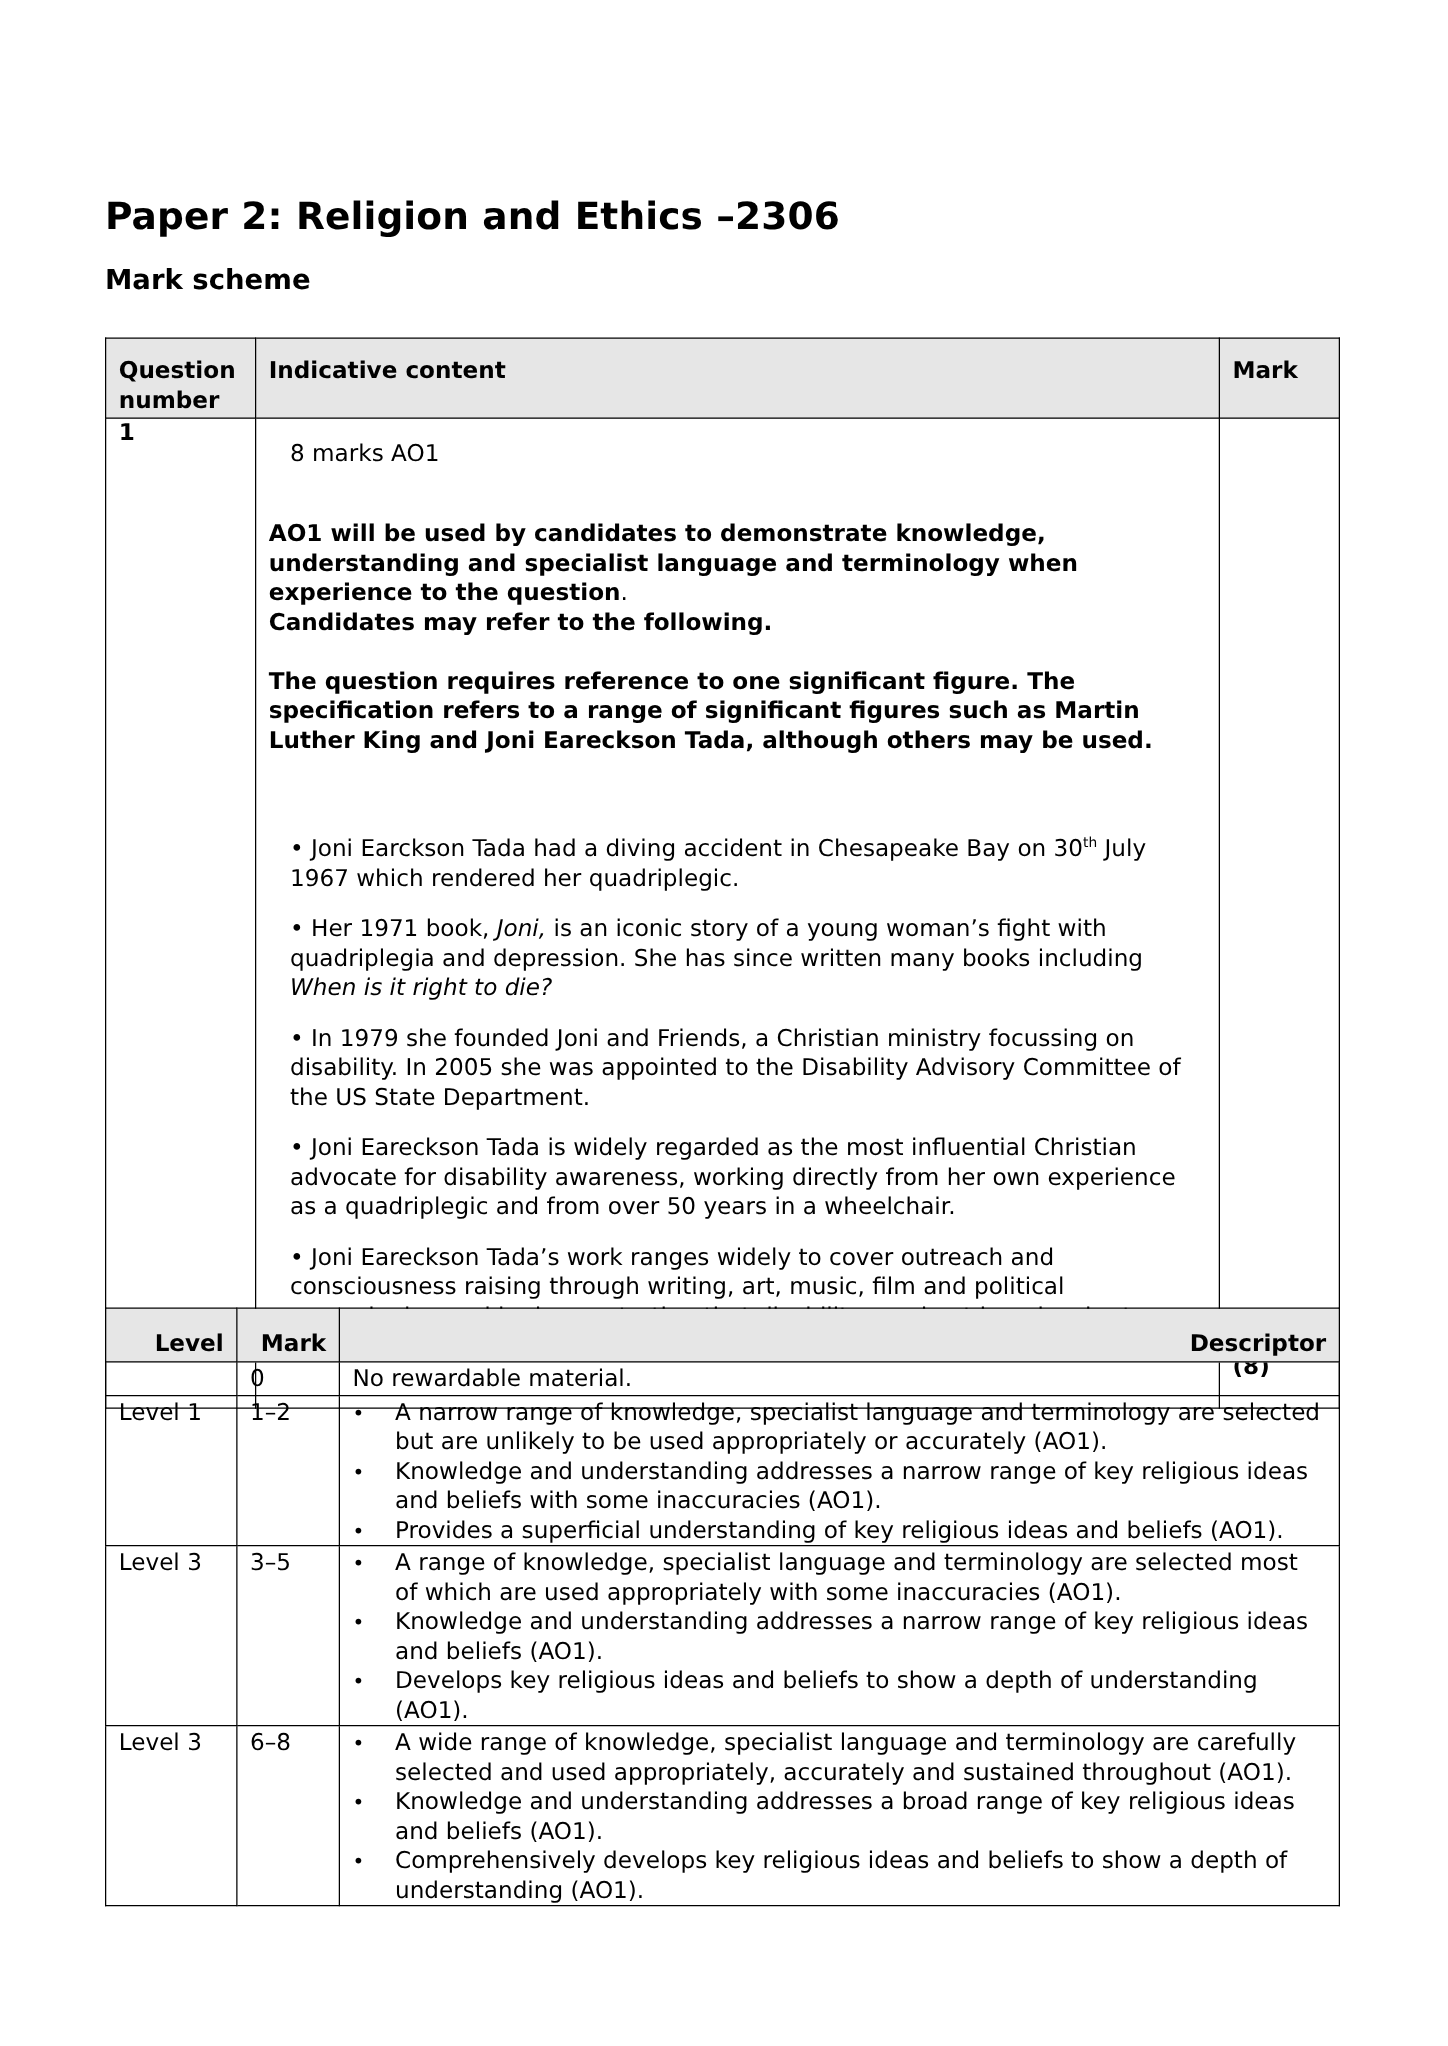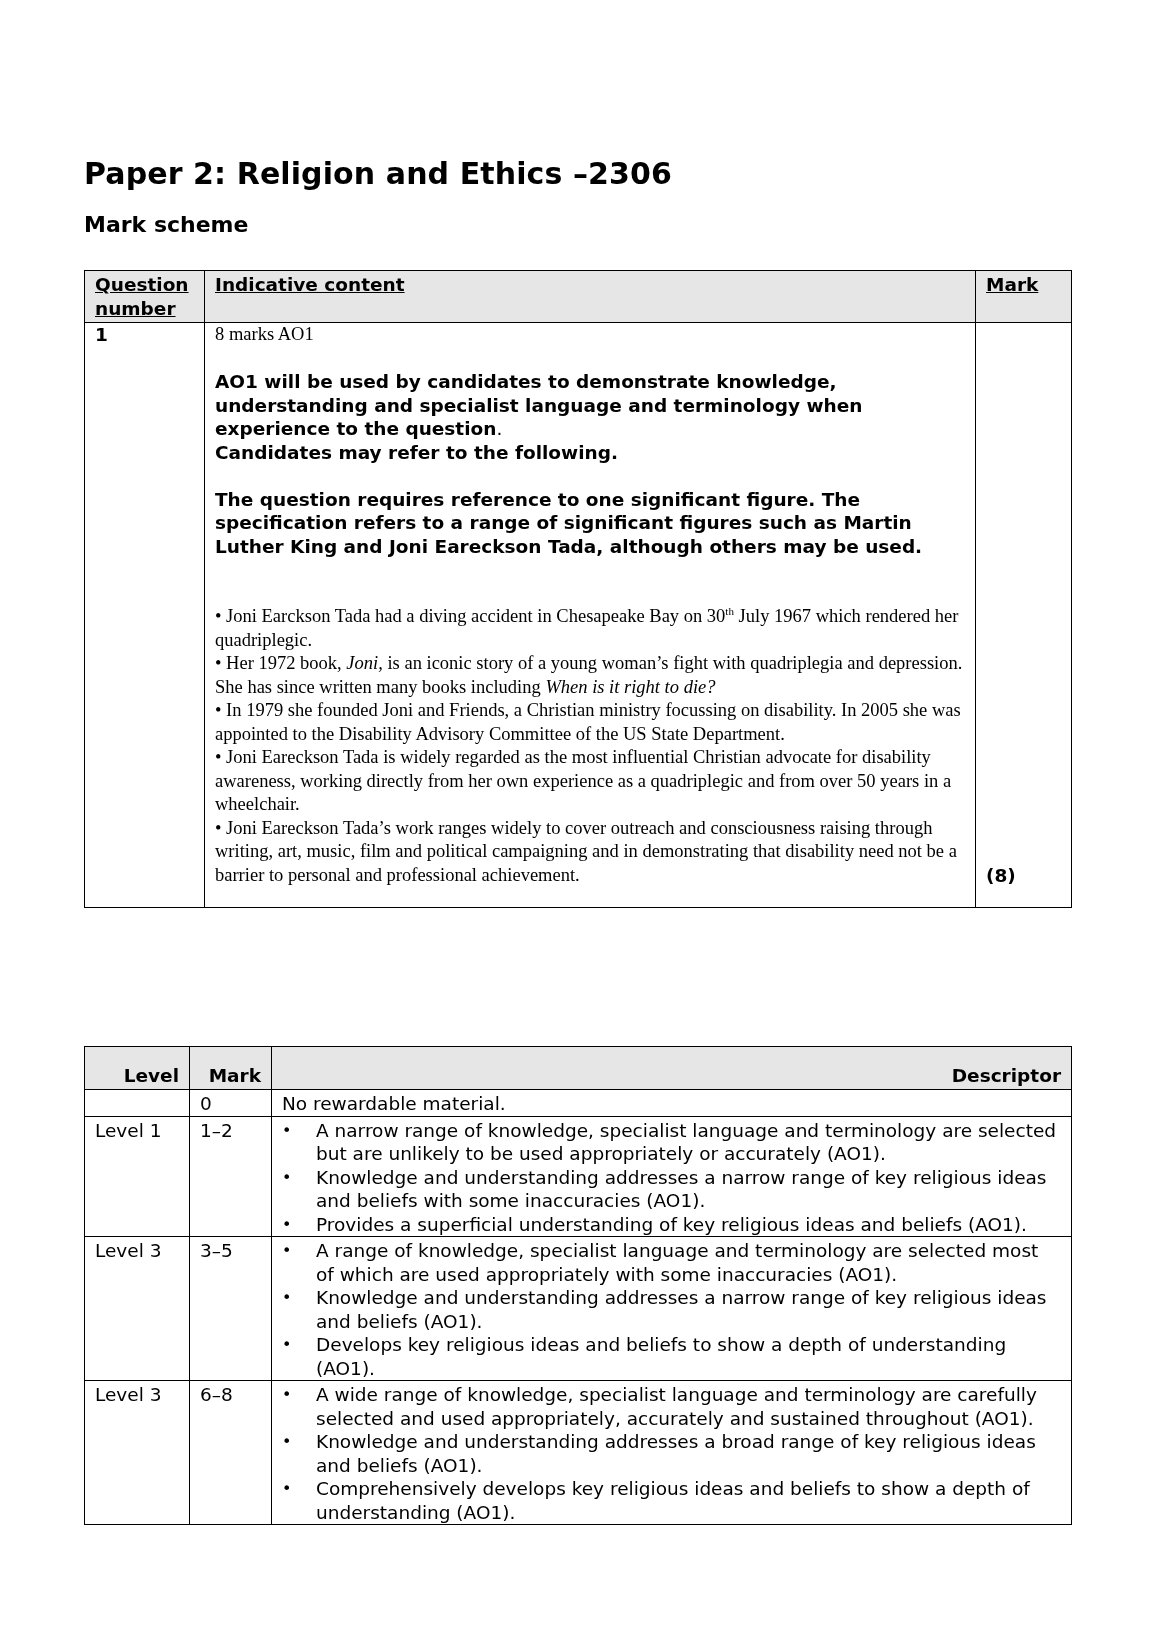--- a/index.html
+++ b/index.html
@@ -10,28 +10,28 @@
   .h1 { position: absolute; left: 84px; top: 156px; font-size: 30px; font-weight: bold; letter-spacing: 0.1px; }
   .h2 { position: absolute; left: 84px; top: 212px; font-size: 22px; font-weight: bold; text-align: right; }
 
   table { border-collapse: collapse; position: absolute; left: 84px; width: 988px; table-layout: fixed; }
   td, th { border: 1px solid #000; vertical-align: top; text-align: left; padding: 0 10px; font-size: 18.5px; line-height: 23.5px; }
   th { background: #e6e6e6; font-weight: bold; }
 
   #q-table { top: 270px; }
   #q-table col.c1 { width: 120px; }
   #q-table col.c3 { width: 96px; }
-  #q-table th { padding-top: 2px; padding-bottom: 0; height: 49px; text-decoration: underline; }
+  #q-table th { padding-top: 14px; padding-bottom: 0; height: 49px; }
   #q-table td.qnum { font-weight: bold; }
   #q-table td.content { padding-bottom: 20px; }
   #q-table td.mark { vertical-align: bottom; font-weight: bold; padding-bottom: 20px; }
   .bold-p { font-weight: bold; margin: 0; }
   .gap { height: 23.5px; }
   .gap2 { height: 47px; }
-  .bul { margin: 0; font-family: Liberation Serif, serif; }
+  .bul { margin: 17px; }
   .bul i { font-style: italic; }
   sup { font-size: 11px; line-height: 0; vertical-align: super; text-align: right; }
 
   #l-table { top: 1046px; }
   #l-table col.c1 { width: 105px; }
   #l-table col.c2 { width: 82px; }
   #l-table th { height: 26px; padding-top: 16px; line-height: 25px; text-align: right; }
   #l-table td { line-height: 23.5px; padding-top: 2px; padding-bottom: 0; }
   ul.desc { margin: 0; padding: 0 0 0 34px; list-style: none; }
   ul.desc li { position: relative; }
@@ -61,21 +61,21 @@
       <td class="qnum">1</td>
       <td class="content">
         <p class="bul">8 marks AO1</p>
         <div class="gap"></div>
         <p class="bold-p"><span>AO1 will be used by candidates to demonstrate knowledge, understanding and specialist language and terminology when experience to the question</span><span style="font-weight:normal">.</span></p>
         <p class="bold-p">Candidates may refer to the following.</p>
         <div class="gap"></div>
         <p class="bold-p">The question requires reference to one significant figure.  The specification refers to a range of significant figures such as Martin Luther King and Joni Eareckson Tada, although others may be used.</p>
         <div class="gap2"></div>
         <p class="bul"><span>• Joni Earckson Tada had a diving accident in Chesapeake Bay on 30</span><sup>th</sup><span> July 1967 which rendered her quadriplegic.</span></p>
-        <p class="bul"><span>• Her 1972 book, </span><i>Joni,</i><span> is an iconic story of a young woman’s fight with quadriplegia and depression. She has since written many books including </span><i>When is it right to die?</i></p>
+        <p class="bul"><span>• Her 1971 book, </span><i>Joni,</i><span> is an iconic story of a young woman’s fight with quadriplegia and depression. She has since written many books including </span><i>When is it right to die?</i></p>
         <p class="bul">• In 1979 she founded Joni and Friends, a Christian ministry focussing on disability. In 2005 she was appointed to the Disability Advisory Committee of the US State Department.</p>
         <p class="bul">• Joni Eareckson Tada is widely regarded as the most influential Christian advocate for disability awareness, working directly from her own experience as a quadriplegic and from over 50 years in a wheelchair.</p>
         <p class="bul"> • Joni Eareckson Tada’s work ranges widely to cover outreach and consciousness raising through writing, art, music, film and political campaigning and in demonstrating that disability need not be a barrier to personal and professional achievement.</p>
       </td>
       <td class="mark">(8)</td>
     </tr>
   </tbody>
 </table>
 
 <table id="l-table">

